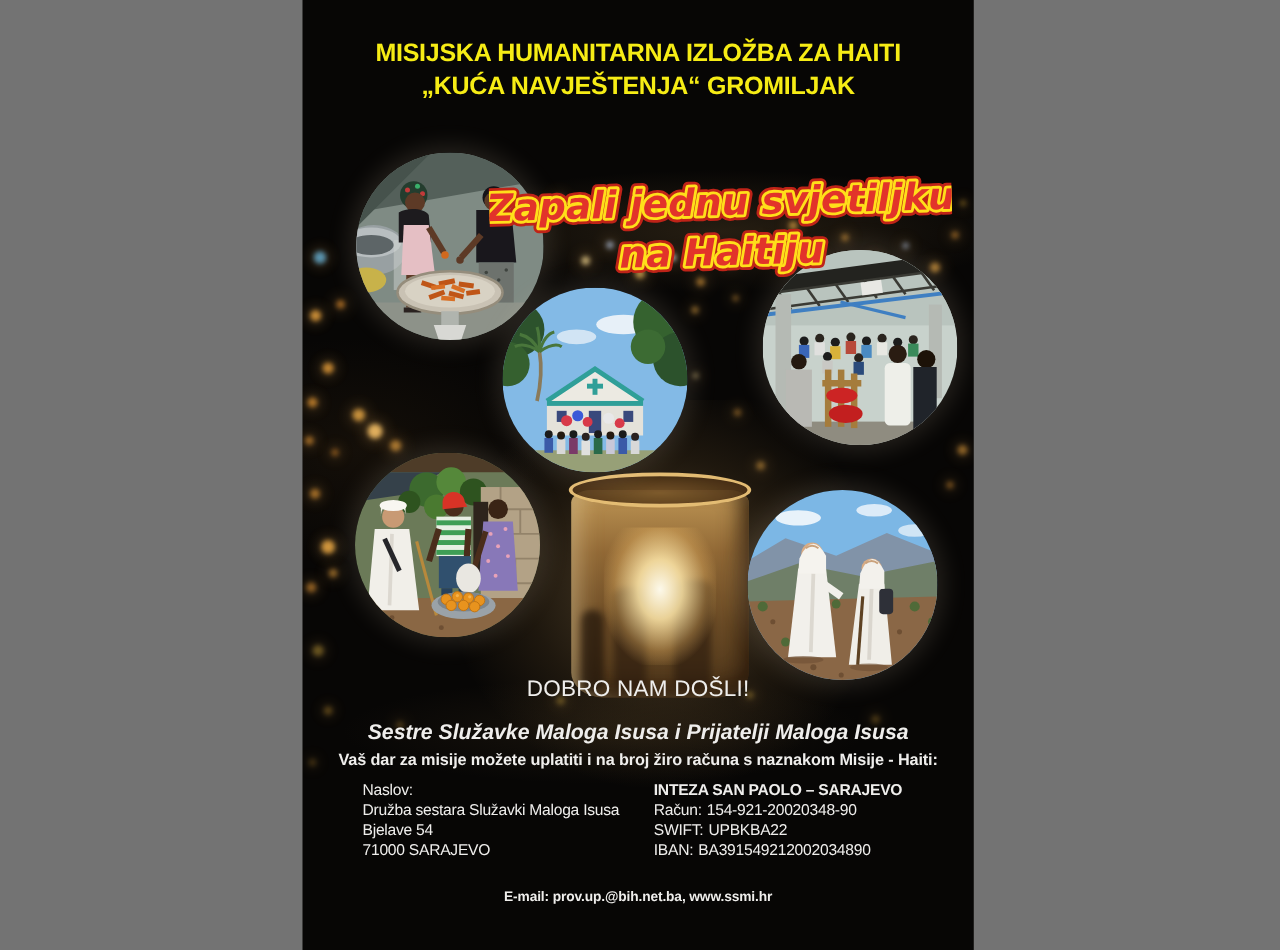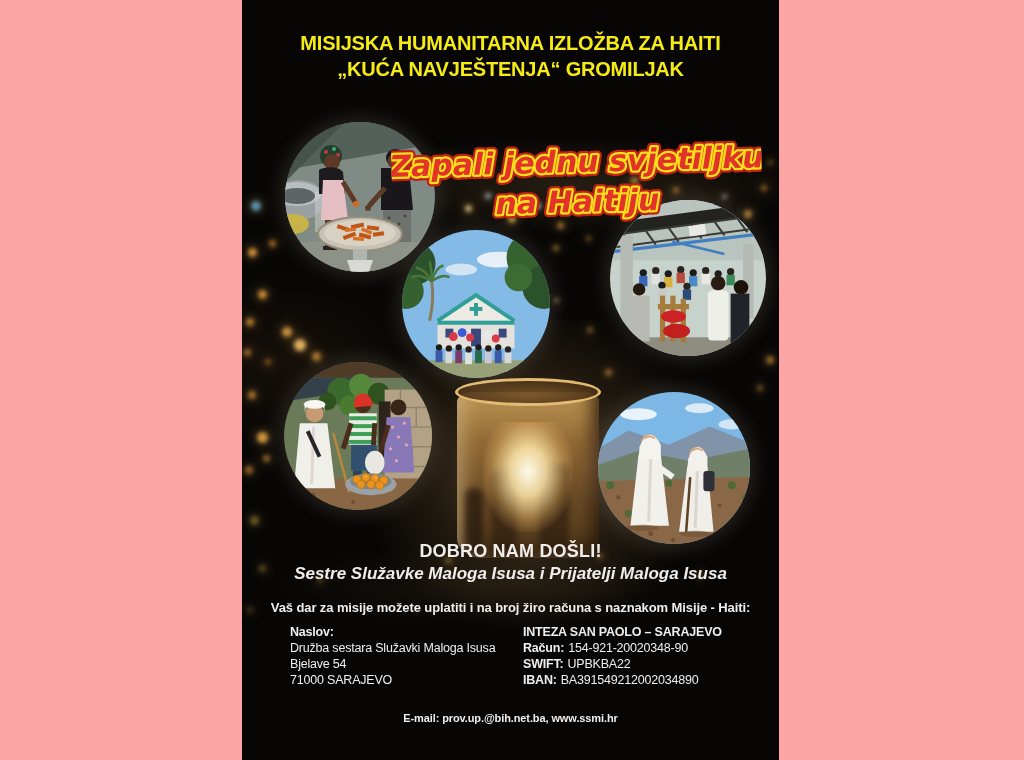--- a/index.html
+++ b/index.html
@@ -1,16 +1,16 @@
 <!DOCTYPE html>
 <html><head>
 <meta charset="utf-8">
 <style>
   html,body{margin:0;padding:0;background:#ffffff;}
-  .page{position:relative;width:1024px;height:760px;background:#fca5a5;overflow:hidden;
+  .page{position:relative;width:1024px;height:760px;background:#737373;overflow:hidden;
         font-family:"Liberation Sans",sans-serif;}
   .poster{position:absolute;left:242px;top:0;width:537px;height:760px;background:#070605;overflow:hidden;}
 
   
   .haze{position:absolute;left:0;top:0;width:100%;height:100%;z-index:1;
         background:
           radial-gradient(ellipse 340px 70px at 62% 185px, rgba(110,85,48,.30), transparent 70%),
           radial-gradient(ellipse 300px 60px at 45% 585px, rgba(90,70,40,.20), transparent 70%),
           radial-gradient(ellipse 200px 120px at 8% 360px, rgba(80,55,25,.18), transparent 75%);}
   .bokeh-layer{position:absolute;left:0;top:0;width:100%;height:100%;z-index:1;}
@@ -47,28 +47,28 @@
   
   .txt{position:absolute;left:0;width:100%;text-align:center;z-index:6;color:#efeeec;}
   .header{top:30px;}
   .title-line{font-weight:700;font-size:20px;line-height:26px;letter-spacing:-.2px;color:#f6ec15;}
   .date-line{font-weight:400;font-size:20px;line-height:24px;margin-top:5px;color:#efeeec;}
 
   .tagline-svg{position:absolute;left:150px;top:138px;z-index:6;transform:rotate(-1.5deg);}
   .tagline-svg text{font-family:"DejaVu Sans",sans-serif;font-weight:bold;font-style:italic;font-size:30px;}
 
   .welcome{top:540px;}
-  .welcome-h{font-weight:700;font-size:18px;letter-spacing:.2px;line-height:22px;}
-  .welcome-s{font-style:italic;font-weight:700;font-size:17px;line-height:24px;}
+  .welcome-h{font-weight:400;font-size:18px;letter-spacing:.2px;line-height:22px;}
+  .welcome-s{font-style:italic;font-weight:700;font-size:17px;line-height:24px;margin-top:12px;}
   .donation{top:600px;font-weight:700;font-size:13px;letter-spacing:-.1px;}
 
   .cols{position:absolute;top:624px;left:0;width:100%;z-index:6;color:#efeeec;font-size:12.5px;line-height:16px;letter-spacing:-.2px;}
   .col-left{position:absolute;left:48px;top:0;text-align:left;}
   .col-right{position:absolute;left:281px;top:0;text-align:left;}
-  .lbl{font-weight:700;margin-right:4px;}
+  .lbl{font-weight:400;margin-right:4px;}
   .bold-line{font-weight:700;}
 
   .footer{top:710px;font-weight:700;font-size:11px;line-height:16px;letter-spacing:-.1px;}
 </style>
 </head>
 <body>
 
 <div class="page">
   <div class="poster">
 

